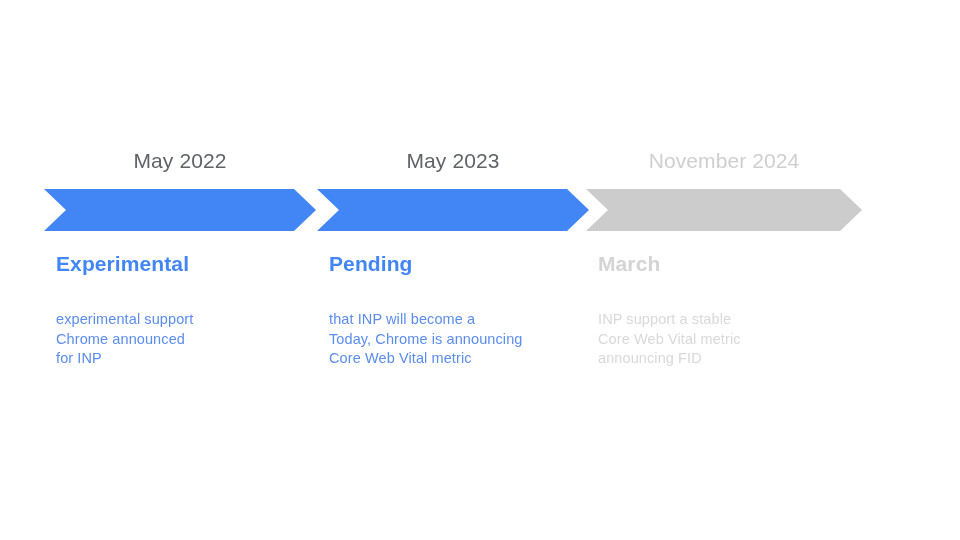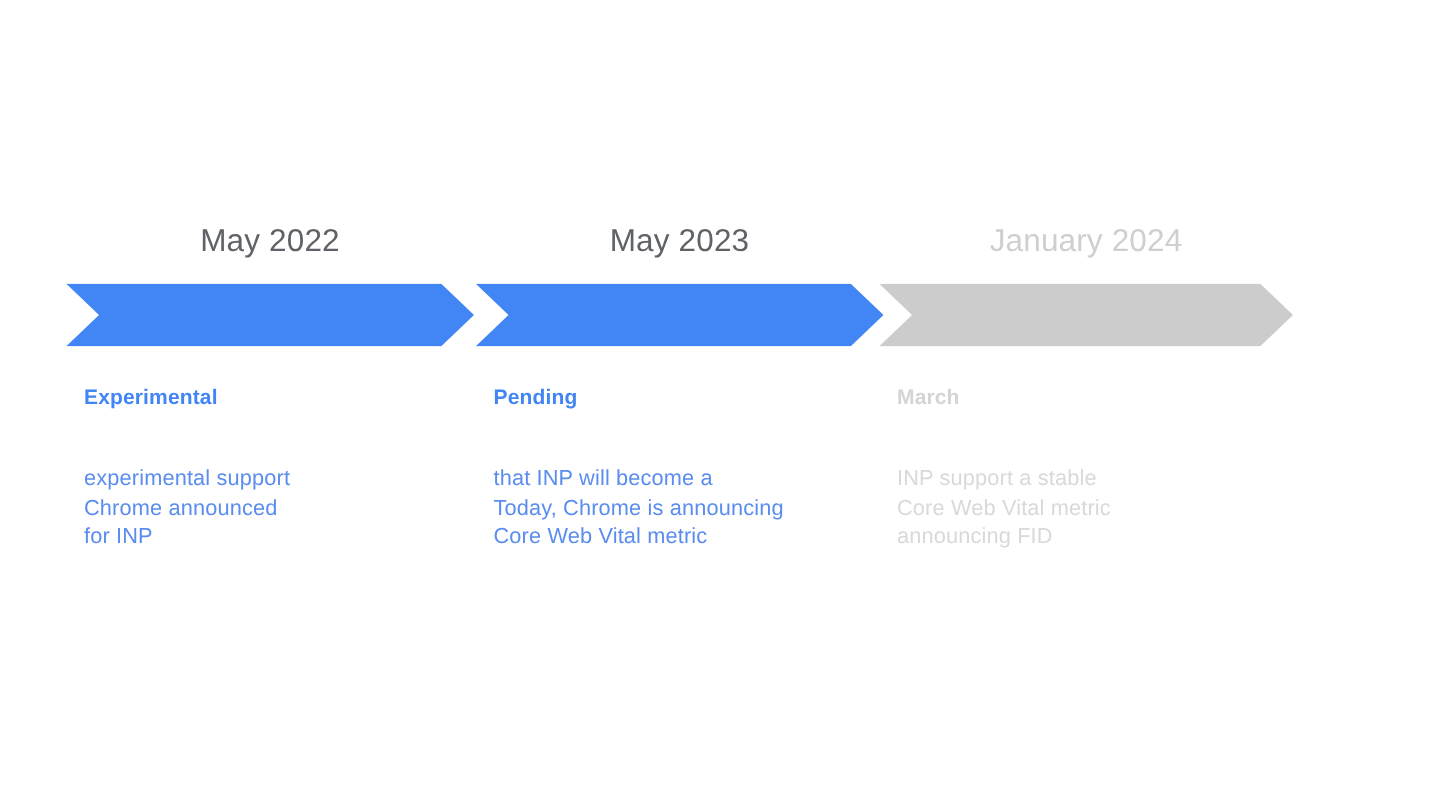--- a/index.html
+++ b/index.html
@@ -56,21 +56,21 @@
   }
   .stage.muted .stage-bar {
     background: #cccccc;
   }
 
   
   .stage-title {
     position: absolute;
     top: 103px;
     left: 12px;
-    font-size: 14px;
+    font-size: 21px;
     line-height: 26px;
     font-weight: bold;
     letter-spacing: 0.1px;
     color: #4285f4;
     white-space: nowrap;
   }
   .stage.muted .stage-title {
     color: #d4d4d4;
   }
 
@@ -113,21 +113,21 @@
     <div class="stage-bar" style="width:272px;"></div>
     <div class="stage-title">Pending</div>
     <div class="stage-body">
       <span class="line">that INP will become a</span>
       <span class="line">Today, Chrome is announcing</span>
       <span class="line">Core Web Vital metric</span>
     </div>
   </div>
 
   <div class="stage muted" id="stage-2" style="left:586px; width:276px;">
-    <div class="stage-date">January 2024</div>
+    <div class="stage-date">November 2024</div>
     <div class="stage-bar" style="width:276px;"></div>
     <div class="stage-title">March</div>
     <div class="stage-body">
       <span class="line">INP support a stable</span>
       <span class="line">Core Web Vital metric</span>
       <span class="line">announcing FID</span>
     </div>
   </div>
 
 </div>

